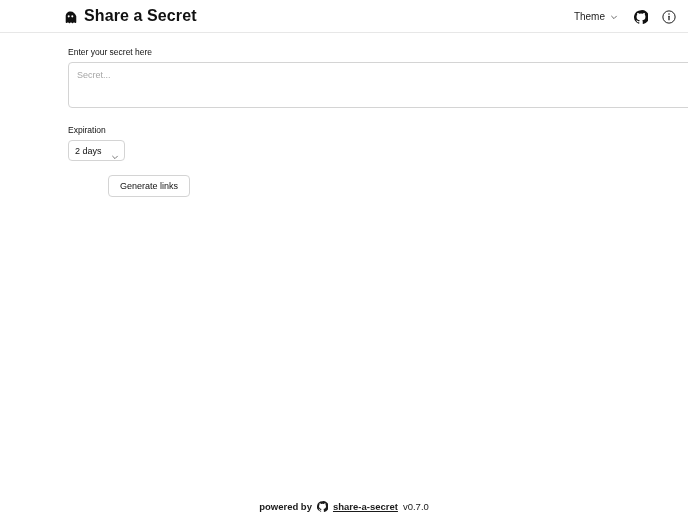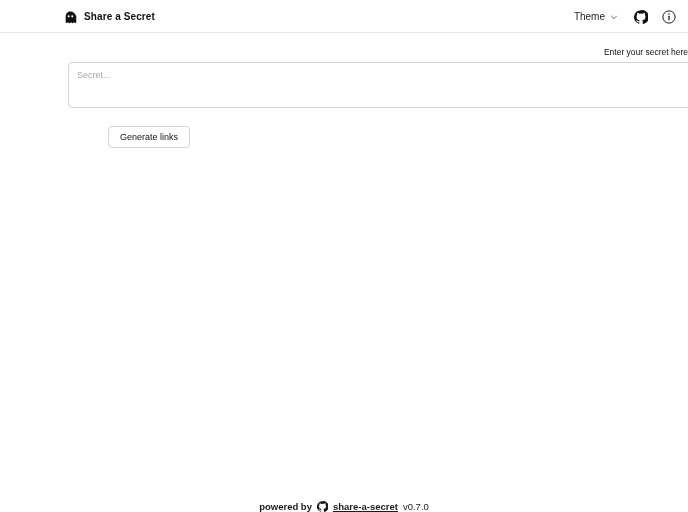--- a/index.html
+++ b/index.html
@@ -27,21 +27,21 @@
     display: flex;
     align-items: center;
     gap: 7px;
   }
   .brand-mark {
     width: 13px;
     height: 13px;
     display: block;
   }
   .brand-title {
-    font-size: 10px;
+    font-size: 16px;
     font-weight: bold;
     letter-spacing: 0.1px;
     color: #111;
   }
   .header-right {
     margin-left: auto;
     display: flex;
     align-items: flex-end;
     gap: 14px;
   }
@@ -73,21 +73,20 @@
 
   
   .main {
     padding: 14px 0 0 68px;
   }
   .field-label {
     font-size: 8.5px;
     color: #111;
     margin-bottom: 5px;
     display: block;
-    text-align: right;
   }
   .secret-area {
     width: 628px;
     height: 46px;
     border: 1px solid #d4d4d4;
     border-radius: 4px;
     padding: 7px 8px;
     font-family: "Liberation Sans", sans-serif;
     font-size: 9px;
     color: #111;
@@ -217,20 +216,31 @@
     </span>
   </div>
 </div>
 
 <div class="main">
 
   <label class="field-label">Enter your secret here</label>
   <textarea class="secret-area" placeholder="Secret..." style=""></textarea>
 
 
+  <div class="block">
+    <label class="field-label">Expiration</label>
+    <div class="select-wrap">
+      <span class="select-value">2 days</span>
+      <span class="select-chev">
+        <svg viewBox="0 0 10 10" width="8" height="8" aria-hidden="true">
+          <path d="M2 4l3 3 3-3" fill="none" stroke="#555" stroke-width="1" stroke-linecap="round" stroke-linejoin="round"></path>
+        </svg>
+      </span>
+    </div>
+  </div>
 
   <button class="generate-btn">Generate links</button>
 </div>
 
 <div class="footer">
   <span>powered by</span>
   <span class="gh">
     <svg viewBox="0 0 16 16" width="11" height="11" aria-hidden="true">
       <path fill="#1b1b1b" d="M8 .2a8 8 0 00-2.5 15.6c.4.1.5-.2.5-.4v-1.4C3.8 14.4 3.3 13 3.3 13c-.4-.9-.9-1.2-.9-1.2-.7-.5.1-.5.1-.5.8.1 1.2.8 1.2.8.7 1.2 1.9.9 2.4.7.1-.5.3-.9.5-1.1-1.8-.2-3.7-.9-3.7-4 0-.9.3-1.6.8-2.2-.1-.2-.4-1 .1-2.1 0 0 .7-.2 2.2.8a7.6 7.6 0 014 0c1.5-1 2.2-.8 2.2-.8.5 1.1.2 1.9.1 2.1.5.6.8 1.3.8 2.2 0 3.1-1.9 3.8-3.7 4 .3.3.6.8.6 1.6v2.3c0 .2.1.5.5.4A8 8 0 008 .2z"></path>
     </svg>

